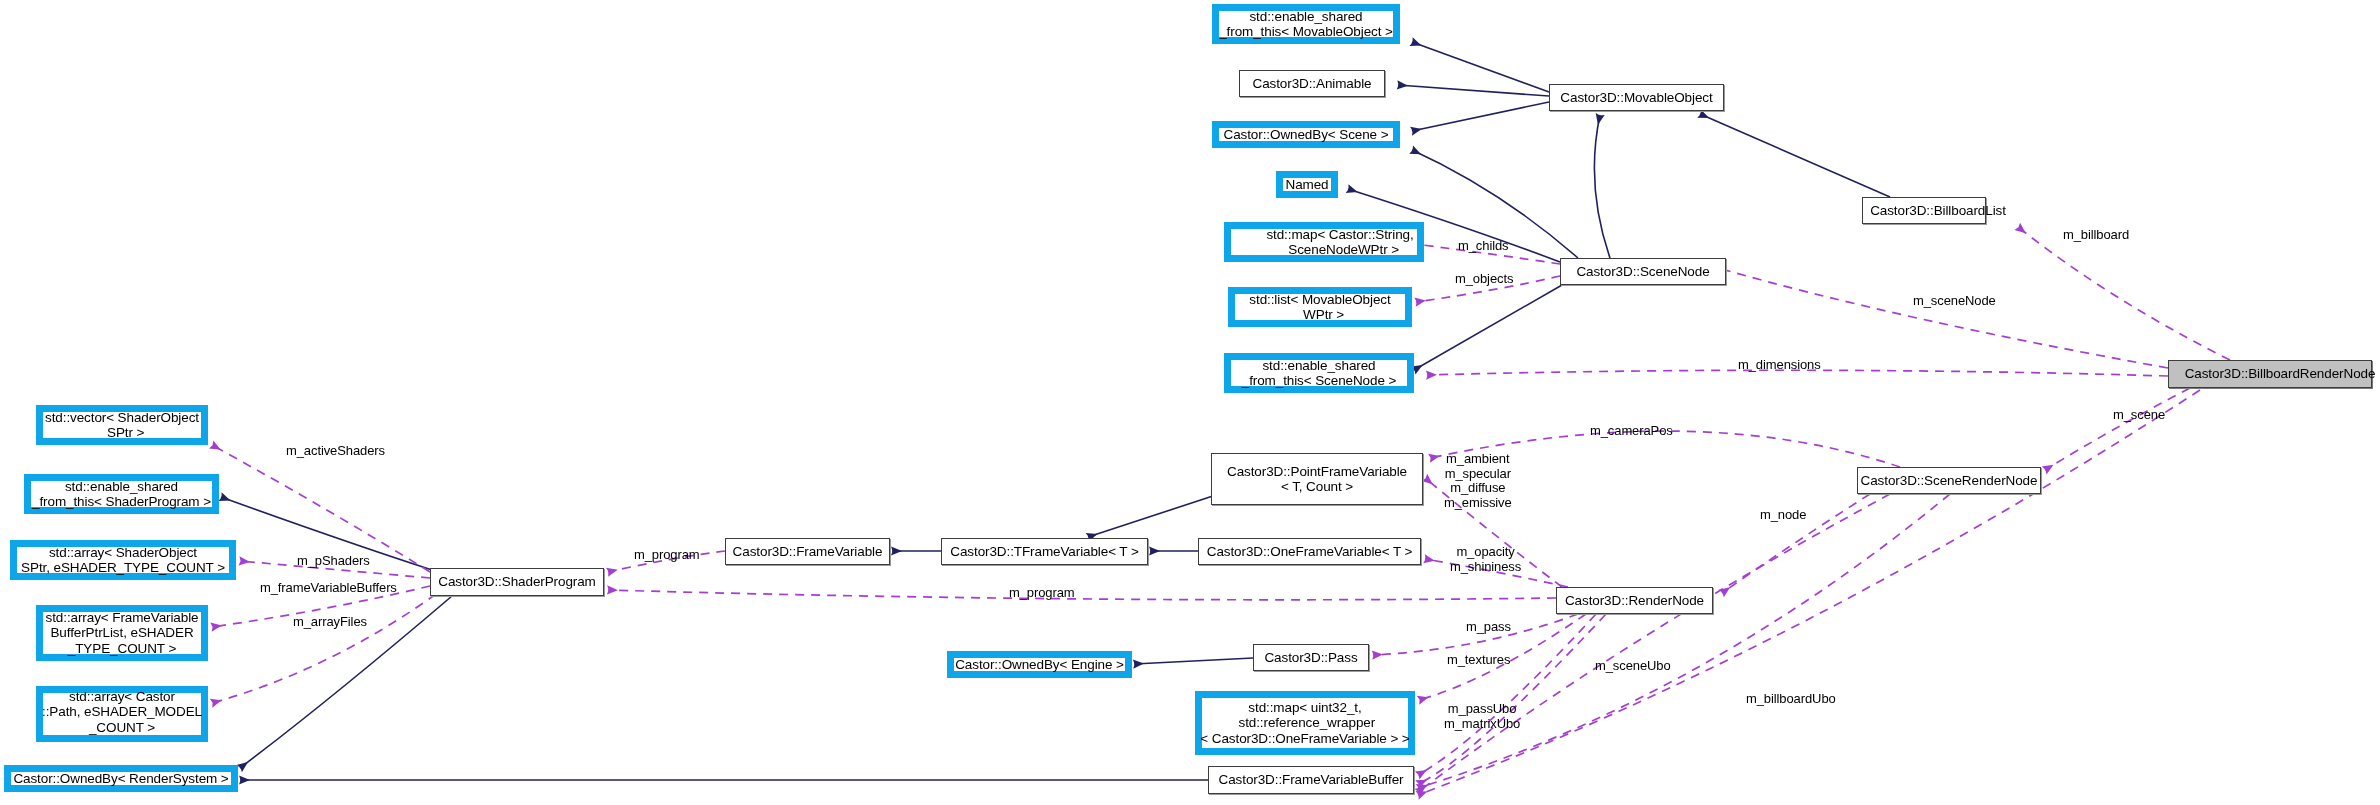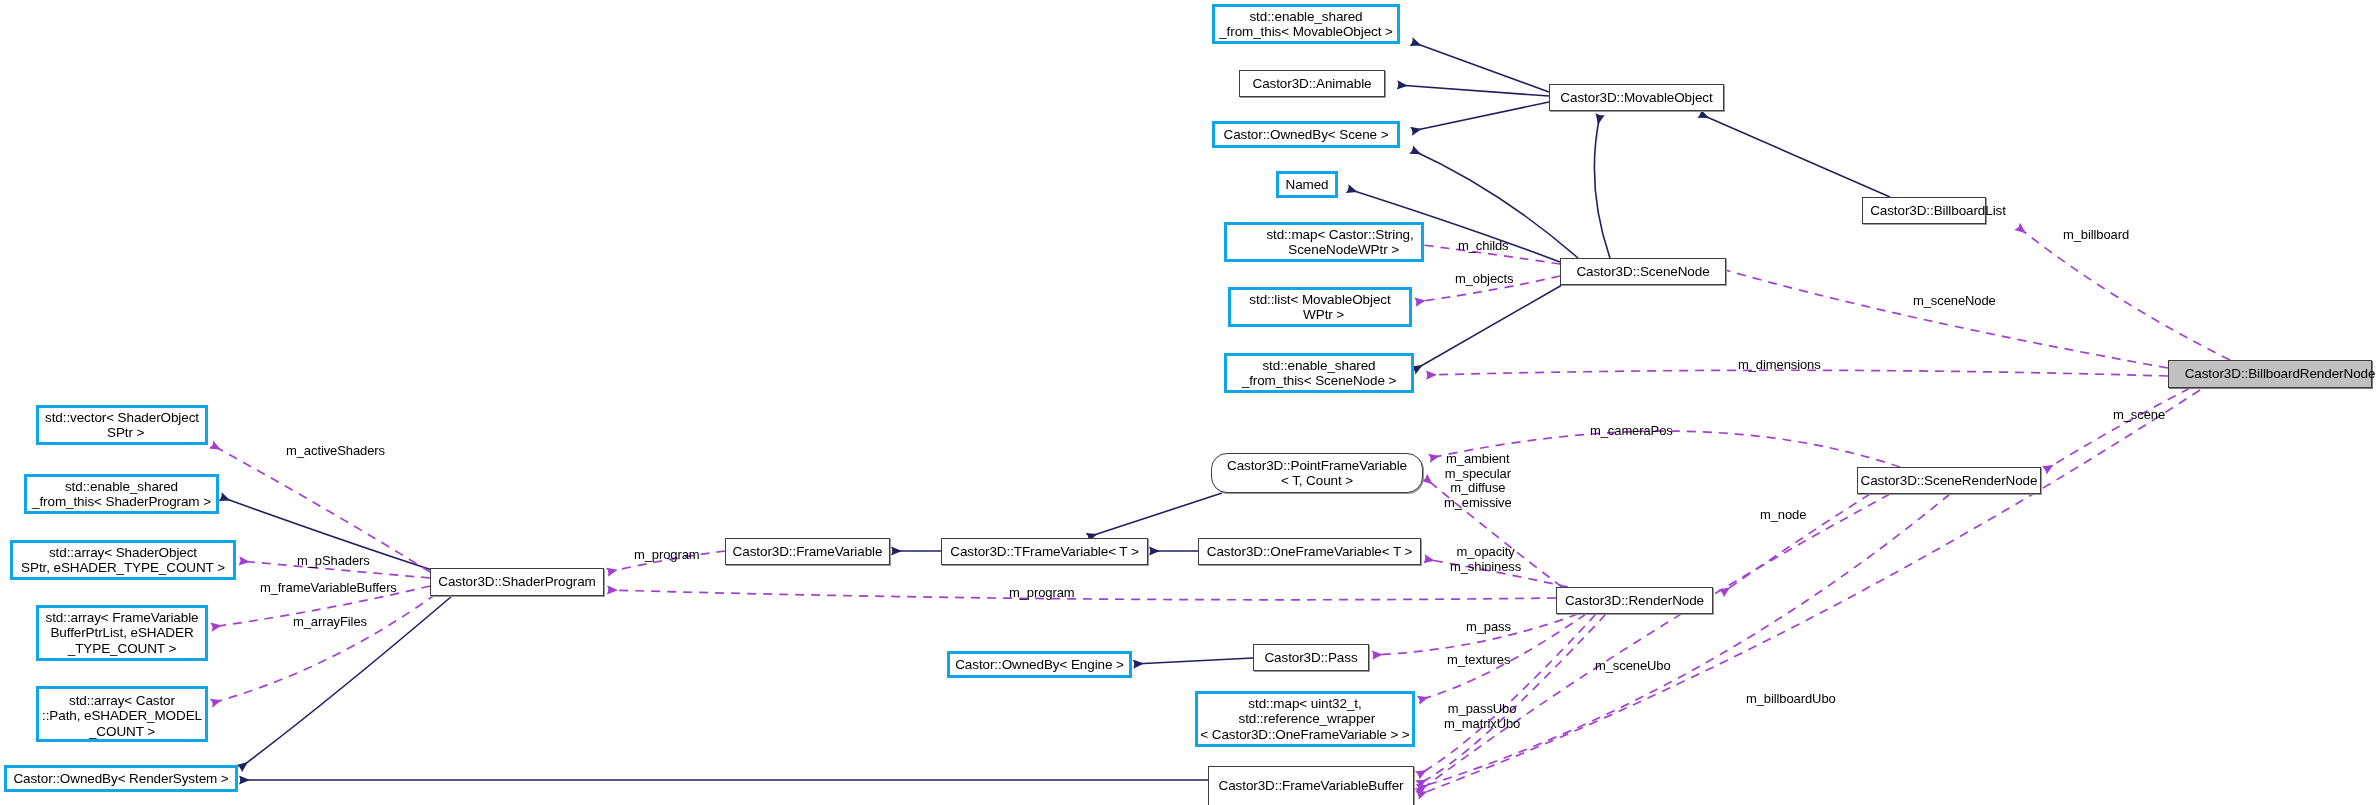--- a/index.html
+++ b/index.html
@@ -21,21 +21,21 @@
     font-family:"Liberation Sans",sans-serif;
     font-size:13.5px;
     line-height:15.5px;
     color:#000000;
     background:#ffffff;
     white-space:pre;
     letter-spacing:-0.1px;
   }
   
   .node.plain{
-    border:3px solid #0ea5e9;
+    border:7px solid #0ea5e9;
   }
   
   .node.doc{
     border:1.6px solid #3d3d3d;
     box-shadow:1px 1px 0 #9a9a9a;
   }
   
   .node.focus{
     border:1.6px solid #3d3d3d;
     background:#c0c0c0;
@@ -141,29 +141,29 @@
 BufferPtrList, eSHADER
 _TYPE_COUNT &gt;</span></div>
       <div class="node plain" style="left: 36px; top: 686px; width: 172px; height: 56px; align-items: flex-end;"><span>std::array&lt; Castor
 ::Path, eSHADER_MODEL
 _COUNT &gt;</span></div>
       <div class="node plain" style="left: 4px; top: 765px; width: 234px; height: 27px;"><span>Castor::OwnedBy&lt; RenderSystem &gt;</span></div>
       <div class="node doc" style="left: 430px; top: 568px; width: 174px; height: 28px;"><span>Castor3D::ShaderProgram</span></div>
       <div class="node doc" style="left: 725px; top: 538px; width: 165px; height: 27px;"><span>Castor3D::FrameVariable</span></div>
       <div class="node doc" style="left: 941px; top: 538px; width: 207px; height: 27px;"><span>Castor3D::TFrameVariable&lt; T &gt;</span></div>
       <div class="node doc" style="left: 1198px; top: 538px; width: 223px; height: 27px;"><span>Castor3D::OneFrameVariable&lt; T &gt;</span></div>
-      <div class="node doc" style="left: 1211px; top: 453px; width: 212px; height: 40px; border-radius: 16px;"><span>Castor3D::PointFrameVariable
+      <div class="node doc" style="left: 1211px; top: 453px; width: 212px; height: 52px;"><span>Castor3D::PointFrameVariable
 &lt; T, Count &gt;</span></div>
       <div class="node doc" style="left: 1556px; top: 587px; width: 157px; height: 27px;"><span>Castor3D::RenderNode</span></div>
       <div class="node plain" style="left: 947px; top: 651px; width: 185px; height: 27px;"><span>Castor::OwnedBy&lt; Engine &gt;</span></div>
       <div class="node doc" style="left: 1253px; top: 644px; width: 116px; height: 27px;"><span>Castor3D::Pass</span></div>
-      <div class="node plain" style="left: 1195px; top: 691px; width: 220px; height: 56px;"><span>std::map&lt; uint32_t,
+      <div class="node plain" style="left: 1195px; top: 691px; width: 220px; height: 64px;"><span>std::map&lt; uint32_t,
  std::reference_wrapper
 &lt; Castor3D::OneFrameVariable &gt; &gt;</span></div>
-      <div class="node doc" style="left: 1208px; top: 766px; width: 206px; height: 40px;"><span>Castor3D::FrameVariableBuffer</span></div>
+      <div class="node doc" style="left: 1208px; top: 766px; width: 206px; height: 28px;"><span>Castor3D::FrameVariableBuffer</span></div>
     </div>
   <div id="label-layer">
       <div class="edge-label" style="left: 1458px; top: 239px;">m_childs</div>
       <div class="edge-label" style="left: 1455px; top: 272px;">m_objects</div>
       <div class="edge-label" style="left: 2063px; top: 228px;">m_billboard</div>
       <div class="edge-label" style="left: 1913px; top: 294px;">m_sceneNode</div>
       <div class="edge-label" style="left: 1738px; top: 358px;">m_dimensions</div>
       <div class="edge-label" style="left: 2085px; top: 408px; margin-left: 28px;">m_scene</div>
       <div class="edge-label" style="left: 1590px; top: 424px;">m_cameraPos</div>
       <div class="edge-label" style="left: 286px; top: 444px;">m_activeShaders</div>

